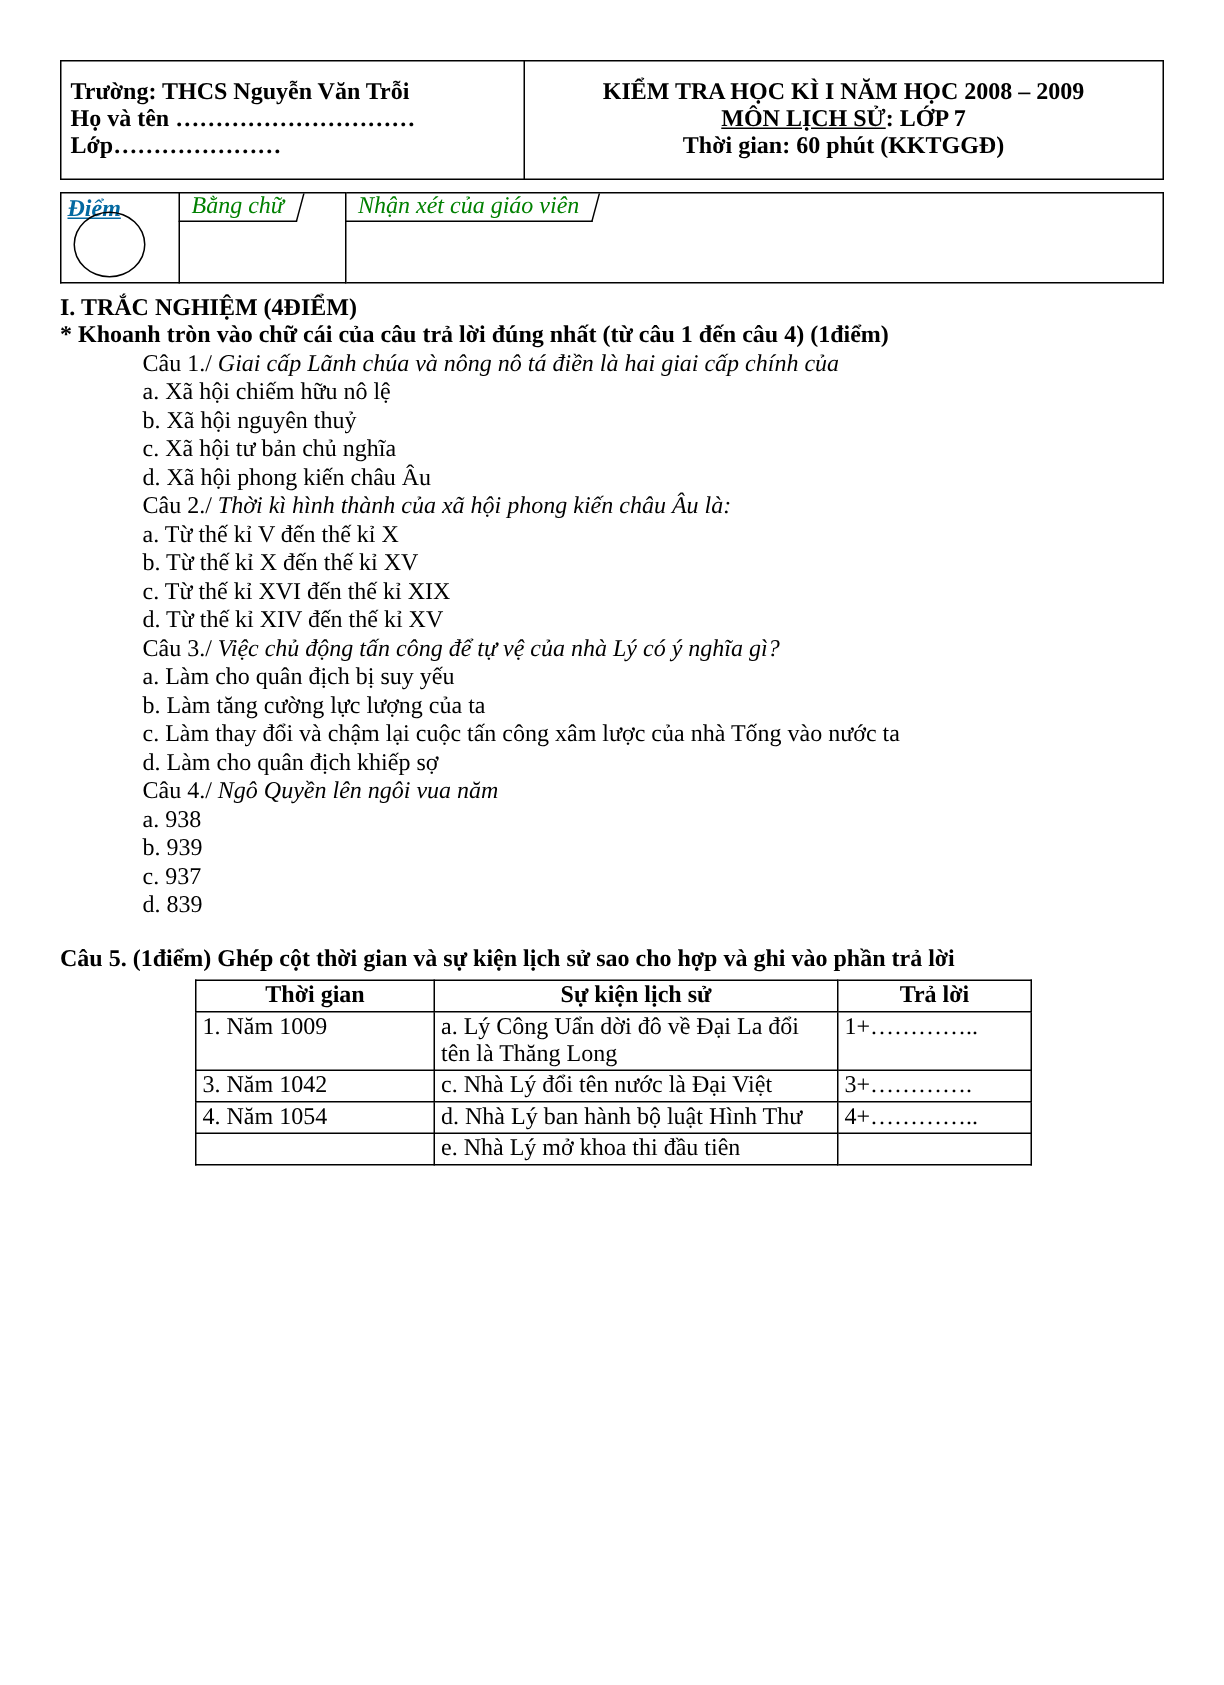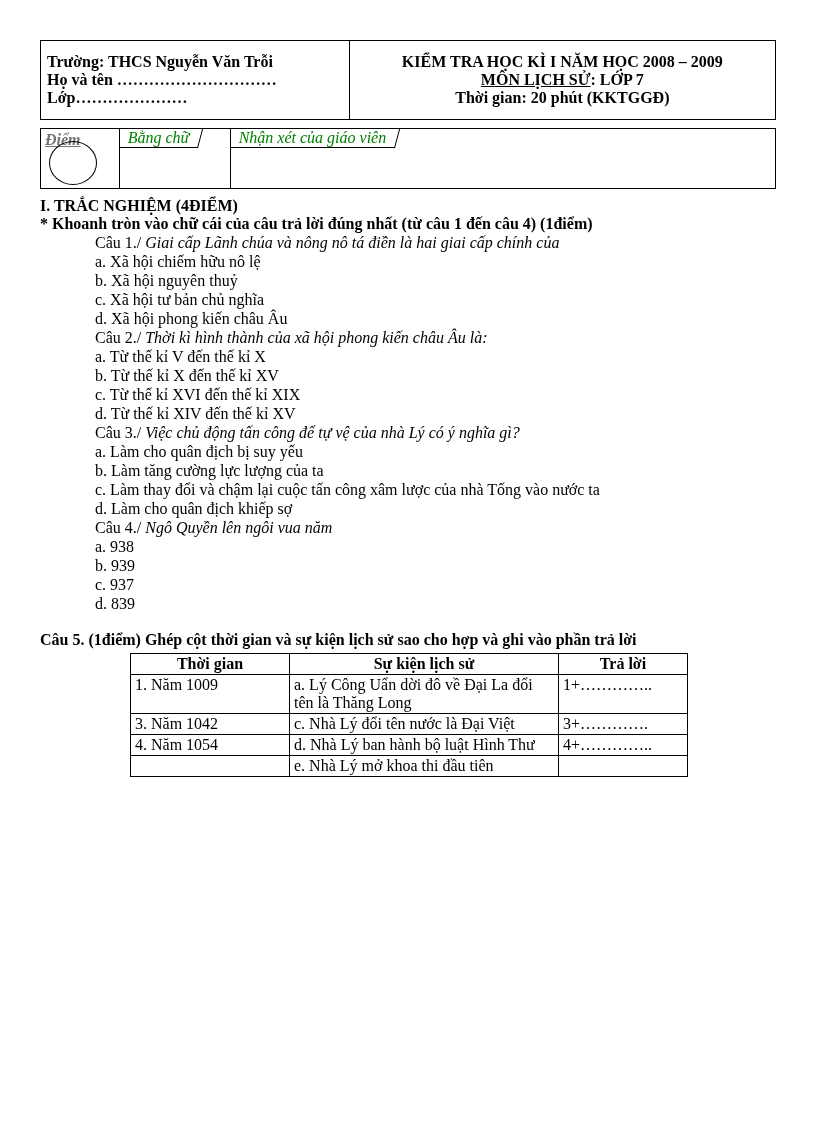--- a/index.html
+++ b/index.html
@@ -39,21 +39,21 @@
     border: 1px solid #000;
     vertical-align: top;
     height: 55px;
   }
   .score-cell {
     width: 70px;
     position: relative;
     padding: 2px 4px;
   }
   .score-label {
-    color: #737373;
+    color: #0369a1;
     font-style: italic;
     font-weight: bold;
     text-decoration: underline;
   }
   .oval {
     width: 46px;
     height: 42px;
     border: 1.5px solid #000;
     border-radius: 50%;
     position: absolute;
@@ -127,21 +127,21 @@
   <tbody>
       <tr>
     <td class="header-left">
       <div>Trường: THCS Nguyễn Văn Trỗi</div>
       <div>Họ và tên …………………………</div>
       <div>Lớp…………………</div>
     </td>
     <td class="header-right">
       <div>KIỂM TRA HỌC KÌ I NĂM HỌC 2008 – 2009</div>
       <div><span class="under">MÔN LỊCH SỬ</span><span>: LỚP 7</span></div>
-      <div>Thời gian:  20 phút (KKTGGĐ)</div>
+      <div>Thời gian:  60 phút (KKTGGĐ)</div>
     </td>
   </tr>
 </tbody>
   </table>
 
 <table class="grade-table">
   <tbody>
       <tr>
     <td class="score-cell">
       <span class="score-label">Điểm</span>

